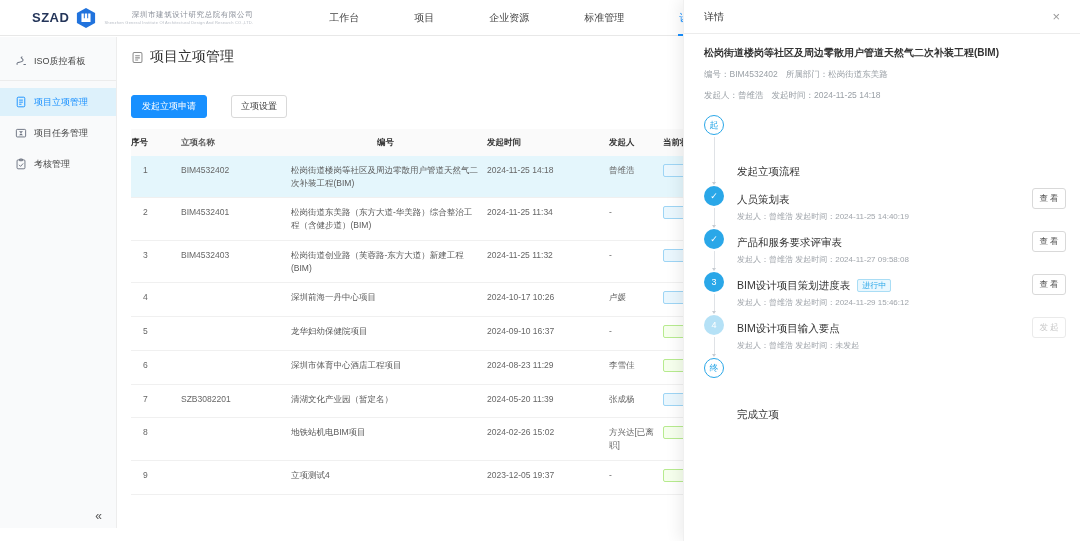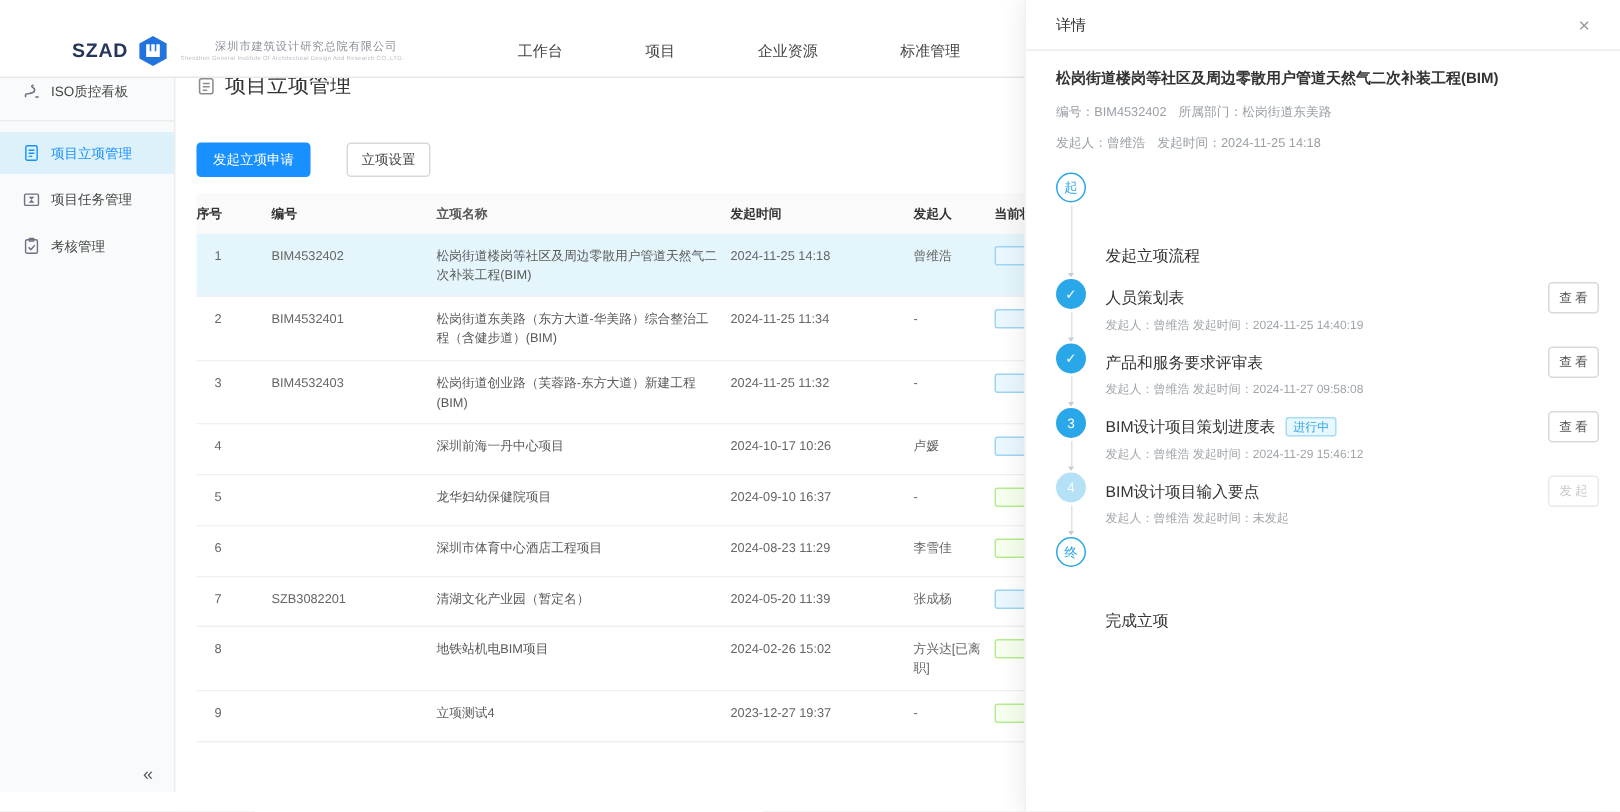--- a/index.html
+++ b/index.html
@@ -1,22 +1,22 @@
 <!DOCTYPE html>
 <html><head>
 <meta charset="utf-8">
 <style>
   * { margin:0; padding:0; box-sizing:border-box; }
   html,body { background:#e9e9e9; }
   body { font-family:"Liberation Sans","DejaVu Sans",sans-serif; }
   .app { position:relative; width:1080px; height:541px; background:#fff; overflow:hidden; margin:0 auto; }
 
   
-  .topbar { position:absolute; top:16px; left:0; right:0; height:36px; background:#fff;
-            border-bottom:1px solid #e8e8e8; display:flex; align-items:center; padding-left:48px; z-index:5; }
+  .topbar { position:absolute; top:0; left:0; right:0; height:36px; background:#fff;
+            border-bottom:1px solid #e8e8e8; display:flex; align-items:center; padding-left:32px; z-index:5;text-align:right; }
   .logo-area { display:flex; align-items:center; }
   .logo-text { font-size:13px; font-weight:700; color:#25365a; letter-spacing:.5px; }
   .logo-badge { width:22px; height:20px; margin:0 7px 0 6px; display:block; }
   .company { line-height:1.25; }
   .company-cn { font-size:7.5px; color:#8a8f99; letter-spacing:.6px;margin-left:23px; }
   .company-en { font-size:4px; color:#b9bec6; letter-spacing:.2px; }
   .nav { display:flex; margin-left:28px; height:36px; align-items:stretch; }
   .nav-item { font-size:10px; color:#454545; display:flex; align-items:center; padding:0 7px; position:relative; cursor:pointer; white-space:nowrap;margin-left:41px; }
   .nav-item.active { color:#1890ff; }
   .nav-item.active::after { content:""; position:absolute; left:6px; right:6px; bottom:0; height:2px; background:#1890ff; }
@@ -169,22 +169,22 @@
       </svg>
       <span class="page-title">项目立项管理</span>
     </div>
     <div class="actions">
       <button class="btn btn-primary">发起立项申请</button>
       <button class="btn btn-default">立项设置</button>
     </div>
     <div class="table">
       <div class="thead" id="thead">
           <div class="c c-no">序号</div>
+          <div class="c c-name">立项名称</div>
           <div class="c c-code">编号</div>
-          <div class="c c-name">立项名称</div>
           <div class="c c-time">发起时间</div>
           <div class="c c-init">发起人</div>
           <div class="c c-status">当前状态</div>
         </div>
       <div id="tbody">
           <div class="trow selected">
             <div class="c c-no">1</div>
             <div class="c c-code">BIM4532402</div>
             <div class="c c-name">松岗街道楼岗等社区及周边零散用户管道天然气二次补装工程(BIM)</div>
             <div class="c c-time">2024-11-25 14:18</div>
@@ -244,21 +244,21 @@
             <div class="c c-code"></div>
             <div class="c c-name">地铁站机电BIM项目</div>
             <div class="c c-time">2024-02-26 15:02</div>
             <div class="c c-init">方兴达[已离职]</div>
             <div class="c c-status"><span class="badge green"></span></div>
           </div>
           <div class="trow">
             <div class="c c-no">9</div>
             <div class="c c-code"></div>
             <div class="c c-name">立项测试4</div>
-            <div class="c c-time">2023-12-27 19:37</div>
+            <div class="c c-time">2023-12-05 19:37</div>
             <div class="c c-init">-</div>
             <div class="c c-status"><span class="badge green"></span></div>
           </div>
         </div>
     </div>
   </main>
 
   <section class="drawer">
     <div class="drawer-head">
       <span class="drawer-title">详情</span>

